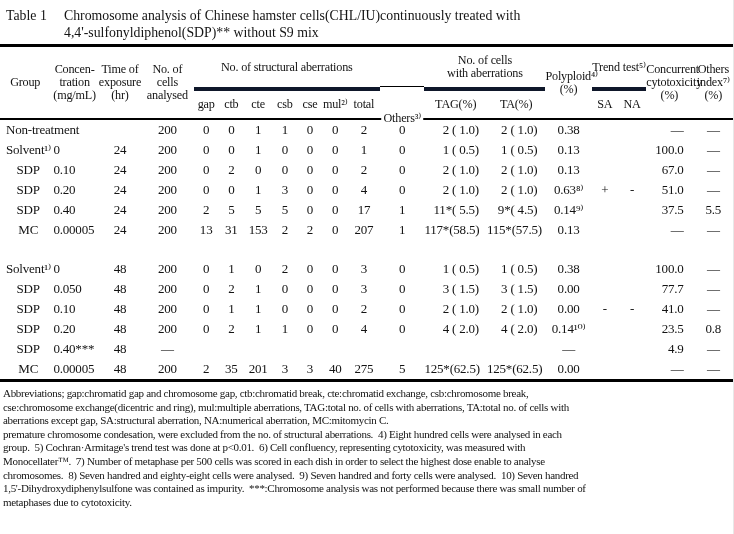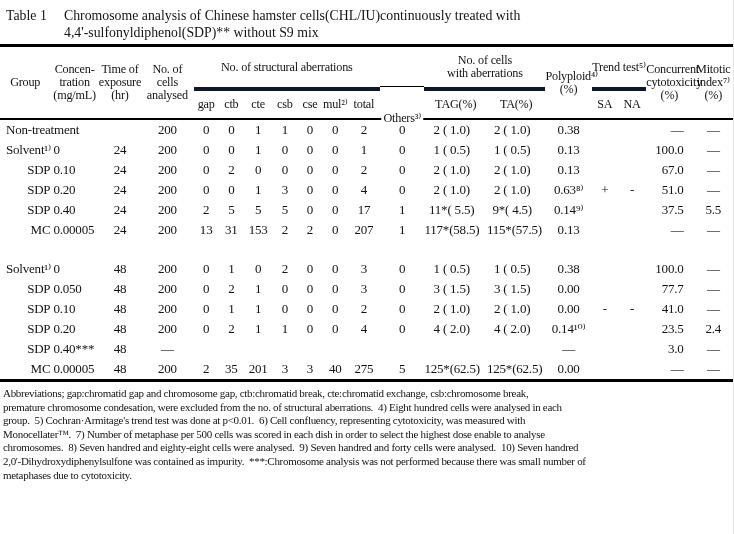--- a/index.html
+++ b/index.html
@@ -33,23 +33,23 @@
   .th-others .olbl{
     position:absolute;left:50%;top:40px;transform:translate(-50%,-55%);
     background:#fff;padding:0 2px;white-space:nowrap;margin-top:32px;
   }
   tbody td{
     font-size:13px;height:20px;line-height:20px;letter-spacing:-0.2px;
     padding:0;text-align:center;white-space:pre;overflow:visible;
   }
   tbody tr:first-child td{border-top:2px solid #000;}
   tr.spacer td{height:19px;border:none;}
-  td.c-group{text-align:right;padding-left:6px;}
+  td.c-group{text-align:center;padding-left:6px;}
   td.c-conc{text-align:left;padding-left:3px;}
-  td.c-tag,td.c-ta{text-align:center;padding-right:8px;}
+  td.c-tag,td.c-ta{text-align:right;padding-right:8px;}
   td.c-cyto{text-align:right;padding-right:9px;}
   
   .footnotes{padding:5px 0 0 3px;}
   .fline{
     font-size:11px;line-height:13.6px;letter-spacing:-0.3px;white-space:pre;
   }
 </style>
 </head>
 <body>
 
@@ -98,21 +98,21 @@
         <th colspan="7" class="b-under">No. of structural aberrations</th>
         <th rowspan="2" class="th-others"><span class="oline"></span><span class="olbl">Others³⁾</span></th>
         <th colspan="2" class="b-under">No. of cells
 with aberrations</th>
         <th rowspan="2">Polyploid⁴⁾
 (%)</th>
         <th colspan="2" class="b-under">Trend test⁵⁾</th>
         <th rowspan="2">Concurrent
 cytotoxicity
 (%)</th>
-        <th rowspan="2">Mitotic
+        <th rowspan="2">Others
 index⁷⁾
 (%)</th>
       </tr>
       <tr class="h2">
         <th>gap</th>
         <th>ctb</th>
         <th>cte</th>
         <th>csb</th>
         <th>cse</th>
         <th>mul²⁾</th>
@@ -328,41 +328,41 @@
           <td>0</td>
           <td>0</td>
           <td>4</td>
           <td>0</td>
           <td class="c-tag">4 ( 2.0)</td>
           <td class="c-ta">4 ( 2.0)</td>
           <td class="c-poly">0.14¹⁰⁾</td>
           <td></td>
           <td></td>
           <td class="c-cyto">23.5</td>
-          <td class="c-mito">2.4</td>
+          <td class="c-mito">0.8</td>
         </tr>
         <tr>
           <td class="c-group">SDP</td>
           <td class="c-conc">0.40***</td>
           <td>48</td>
           <td>—</td>
           <td></td>
           <td></td>
           <td></td>
           <td></td>
           <td></td>
           <td></td>
           <td></td>
           <td></td>
           <td class="c-tag"></td>
           <td class="c-ta"></td>
           <td class="c-poly">—</td>
           <td></td>
           <td></td>
-          <td class="c-cyto">3.0</td>
+          <td class="c-cyto">4.9</td>
           <td class="c-mito">—</td>
         </tr>
         <tr>
           <td class="c-group">MC</td>
           <td class="c-conc">0.00005</td>
           <td>48</td>
           <td>200</td>
           <td>2</td>
           <td>35</td>
           <td>201</td>
@@ -377,21 +377,23 @@
           <td></td>
           <td></td>
           <td class="c-cyto">—</td>
           <td class="c-mito">—</td>
         </tr>
       </tbody>
   </table>
 
   <div class="footnotes">
       <div class="fline">Abbreviations; gap:chromatid gap and chromosome gap, ctb:chromatid break, cte:chromatid exchange, csb:chromosome break,</div>
+      <div class="fline">cse:chromosome exchange(dicentric and ring), mul:multiple aberrations, TAG:total no. of cells with aberrations, TA:total no. of cells with</div>
+      <div class="fline">aberrations except gap, SA:structural aberration, NA:numerical aberration, MC:mitomycin C.</div>
       <div class="fline">premature chromosome condesation, were excluded from the no. of structural aberrations.  4) Eight hundred cells were analysed in each</div>
       <div class="fline">group.  5) Cochran·Armitage's trend test was done at p&lt;0.01.  6) Cell confluency, representing cytotoxicity, was measured with</div>
       <div class="fline">Monocellater™.  7) Number of metaphase per 500 cells was scored in each dish in order to select the highest dose enable to analyse</div>
       <div class="fline">chromosomes.  8) Seven handred and eighty-eight cells were analysed.  9) Seven handred and forty cells were analysed.  10) Seven handred</div>
-      <div class="fline">2,0'-Dihydroxydiphenylsulfone was contained as impurity.  ***:Chromosome analysis was not performed because there was small number of</div>
+      <div class="fline">1,5'-Dihydroxydiphenylsulfone was contained as impurity.  ***:Chromosome analysis was not performed because there was small number of</div>
       <div class="fline">metaphases due to cytotoxicity.</div>
     </div>
 
 </div>
 
 </body></html>

